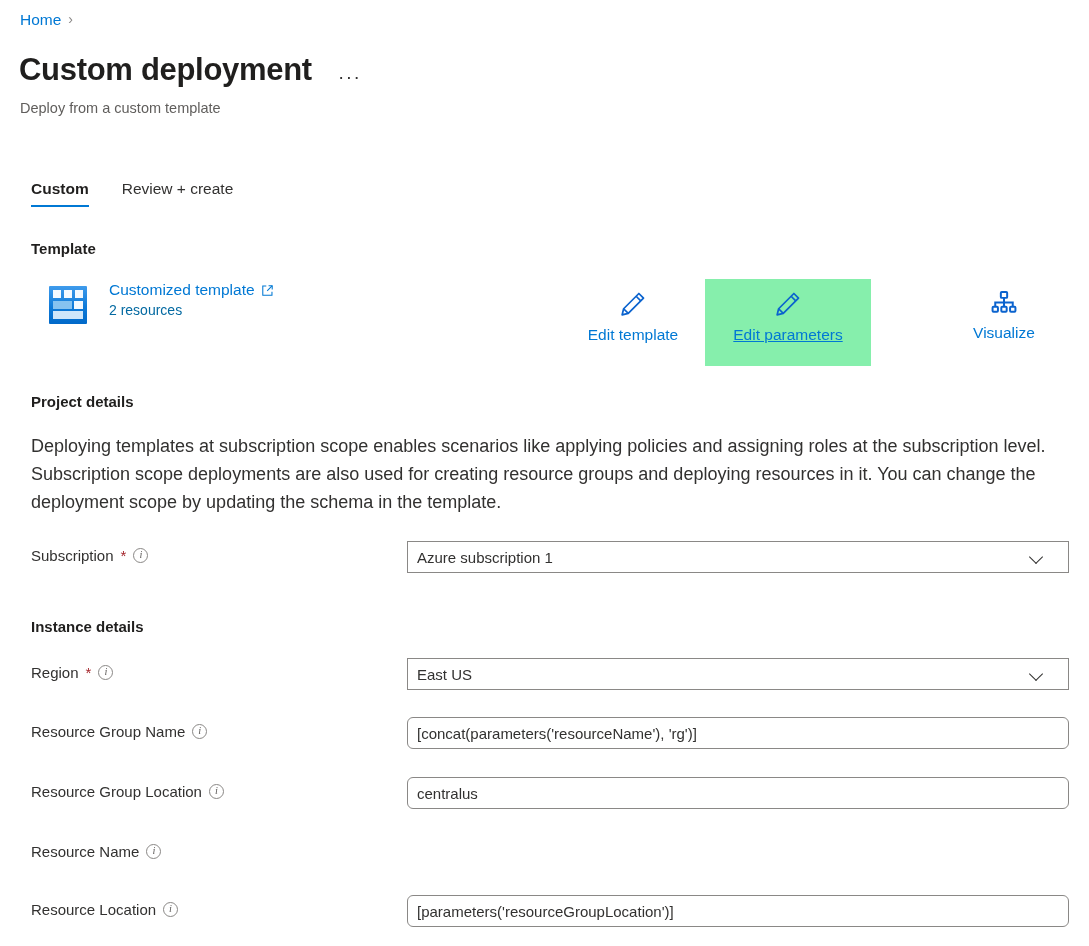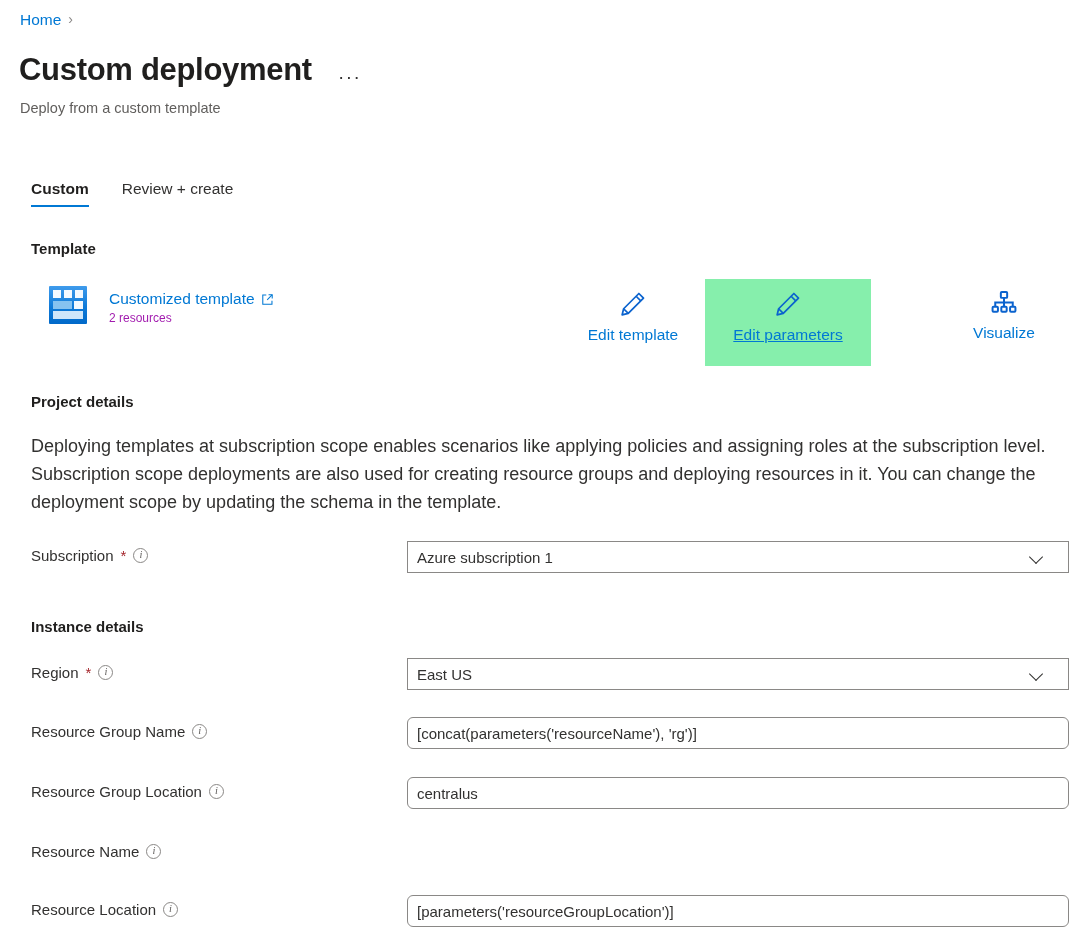--- a/index.html
+++ b/index.html
@@ -84,23 +84,23 @@
   .tpl-icon .r1 { display: flex; gap: 2.5px; height: 8px; }
   .tpl-icon .r1 i { flex: 1; background: #f3f9ff; display: block; }
   .tpl-icon .r2 { display: flex; gap: 2.5px; height: 8px; }
   .tpl-icon .r2 .wide { flex: 2.1; background: #86c2f0; }
   .tpl-icon .r2 .sm { flex: 1; background: #f3f9ff; }
   .tpl-icon .r3 { height: 8px; background: #cfe6fa; }
 
   .tpl-text { position: absolute; left: 78px; top: 0px; }
   .tpl-link {
     font-size: 15.5px; color: #0078d4; cursor: pointer;
-    display: inline-flex; align-items: center; gap: 6px; margin-top: 9px;
-  }
-  .tpl-sub { font-size: 12px; color: #a21caf; margin-top: 3px; }
+    display: inline-flex; align-items: center; gap: 6px;
+  }
+  .tpl-sub { font-size: 14px; color: #0369a1; margin-top: 3px; }
 
   .tpl-actions {
     position: absolute; left: 0; top: 0;
     width: 1040px; height: 88px;
   }
   .tpl-action {
     position: absolute; top: -2px;
     width: 166px; height: 87px;
     display: flex; flex-direction: column; align-items: center;
     justify-content: flex-start; padding-top: 10px; gap: 8px;

